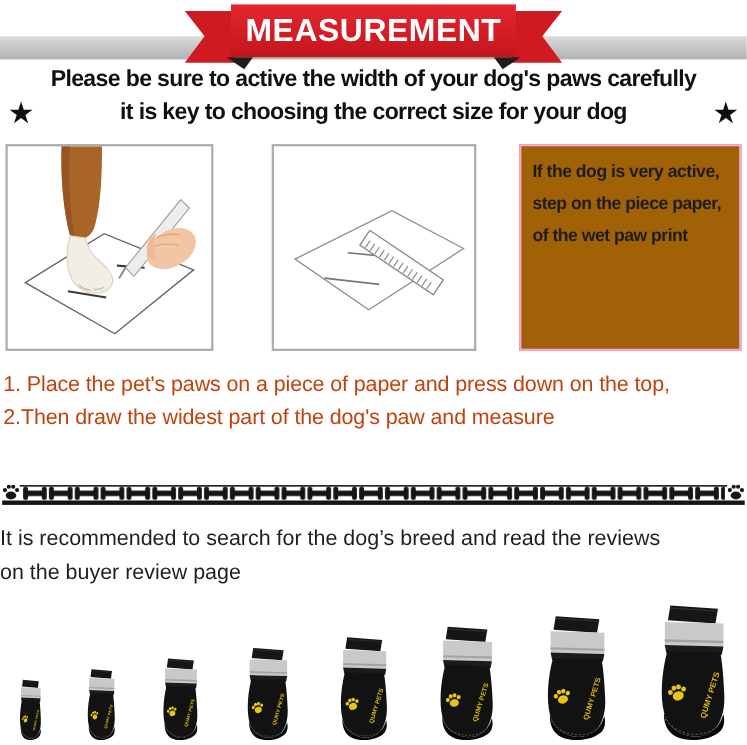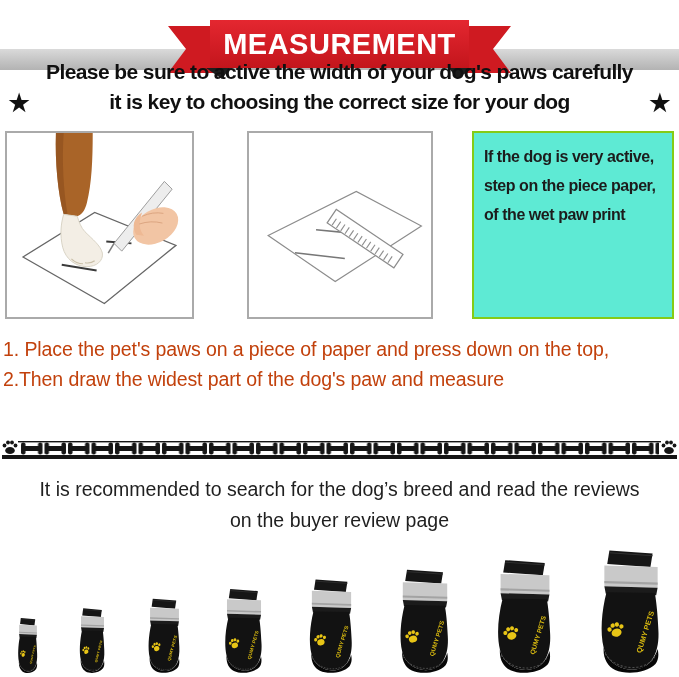--- a/index.html
+++ b/index.html
@@ -2,21 +2,21 @@
 <html><head>
 <meta charset="utf-8">
 <style>
   html,body { margin:0; padding:0; background:#ffffff; }
   .page {
     position:relative; width:679px; height:677px; overflow:hidden;
     background:#ffffff; font-family:"Liberation Sans", sans-serif;
   }
 
   
-  .banner-wrap { position:absolute; top:0; left:0; width:679px; height:66px;margin-top:16px; }
+  .banner-wrap { position:absolute; top:0; left:0; width:679px; height:66px; }
   .banner-title {
     position:absolute; left:210px; top:5px; width:259px; height:47px;
     line-height:47px; text-align:center; color:#ffffff; font-weight:bold;
     font-size:29px; letter-spacing:0.5px;
   }
 
   
   .headline {
     position:absolute; top:57px; left:0; right:0; text-align:center;
     font-weight:bold; color:#101010; font-size:21px; letter-spacing:-0.6px;
@@ -30,38 +30,38 @@
   .figures { position:absolute; top:131px; left:0; right:0; height:190px; }
   .figbox {
     position:absolute; top:0; height:188px; box-sizing:border-box;
     border:2px solid #aaaaaa; background:#ffffff;
   }
   .figbox.fig1 { left:5px;   width:189px; }
   .figbox.fig2 { left:247px; width:186px; }
   .figbox svg { width:100%; height:100%; display:block; }
   .tipbox {
     position:absolute; top:0; left:472px; width:202px; height:188px;
-    box-sizing:border-box; border:2px solid #84cc16; background:#5eead4;
+    box-sizing:border-box; border:2px solid #f9a8d4; background:#a16207;
     padding:9px 6px 0 10px; font-weight:bold; font-size:16px;
     letter-spacing:-0.45px; line-height:29px; color:#1c1c1c; white-space:nowrap;
   }
 
   
   .instructions {
     position:absolute; top:334px; left:3px; right:0;
     font-size:19.5px; color:#c2410c; line-height:30px; letter-spacing:-0.1px;
     white-space:nowrap;
   }
 
   
   .divider { position:absolute; top:438px; left:0; width:679px; height:22px; }
 
   
   .recommendation {
-    position:absolute; top:474px; left:0; right:0; text-align:center;
+    position:absolute; top:474px; left:0; right:0; text-align:left;
     font-size:19.5px; color:#1f1f1f; line-height:31px; white-space:nowrap;
   }
 
   
   .boots-row {
     position:absolute; left:16px; right:12px; bottom:4px;
     display:flex; align-items:flex-end; justify-content:space-between;
   }
   .boot { display:block; }
 </style>

